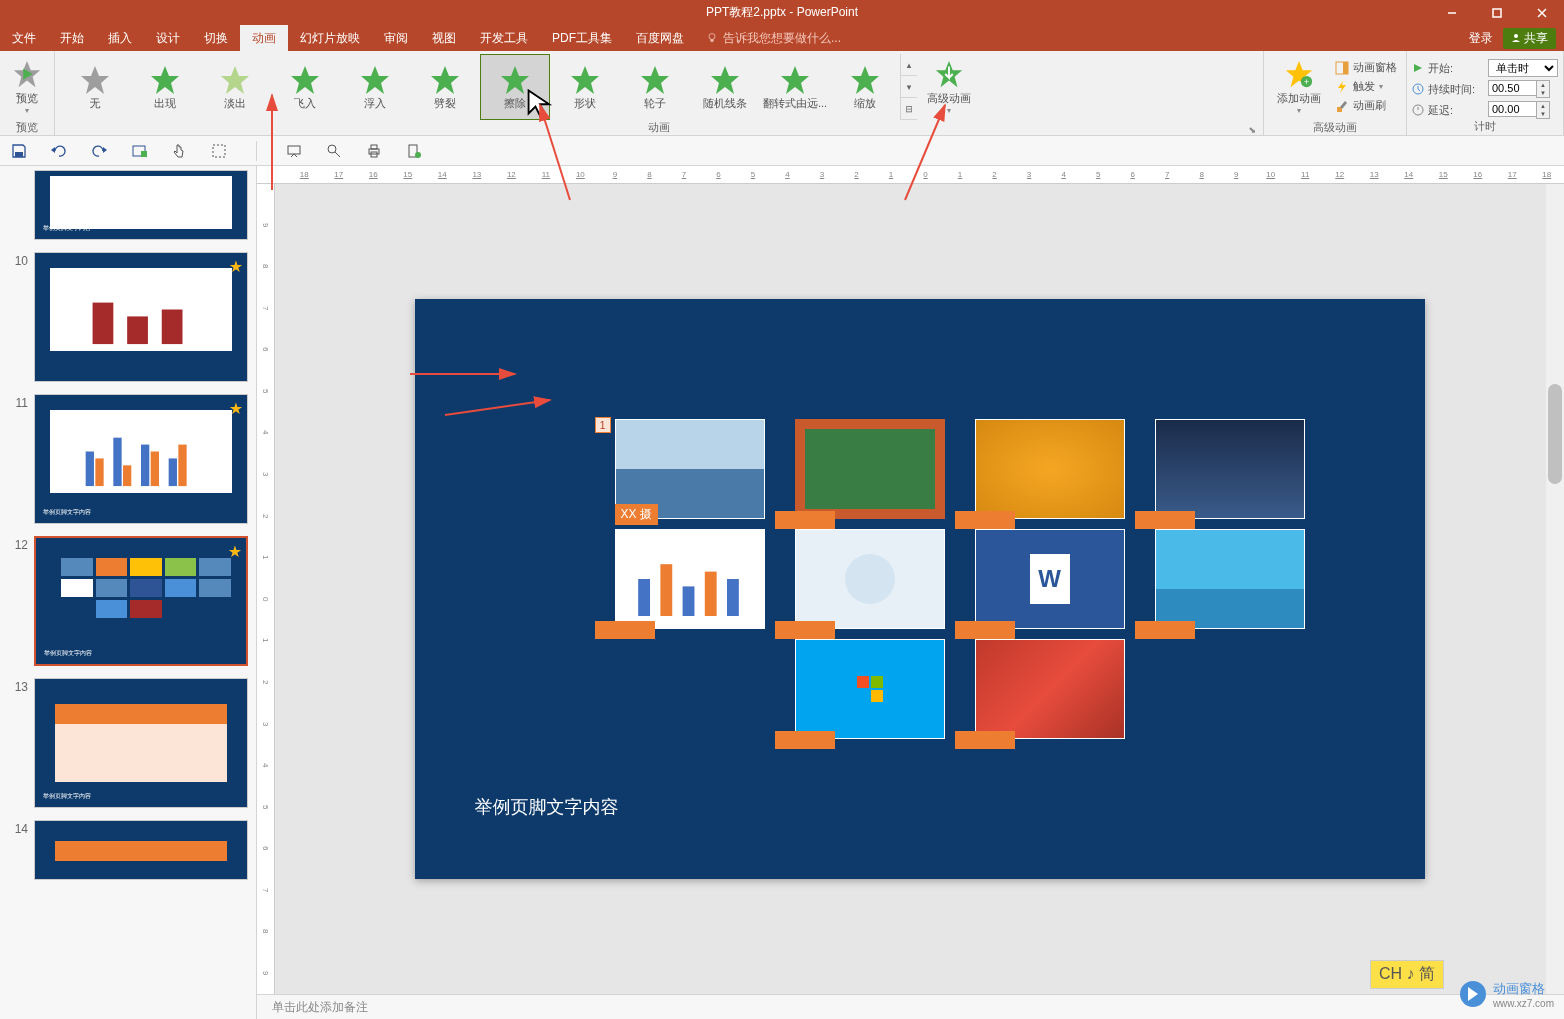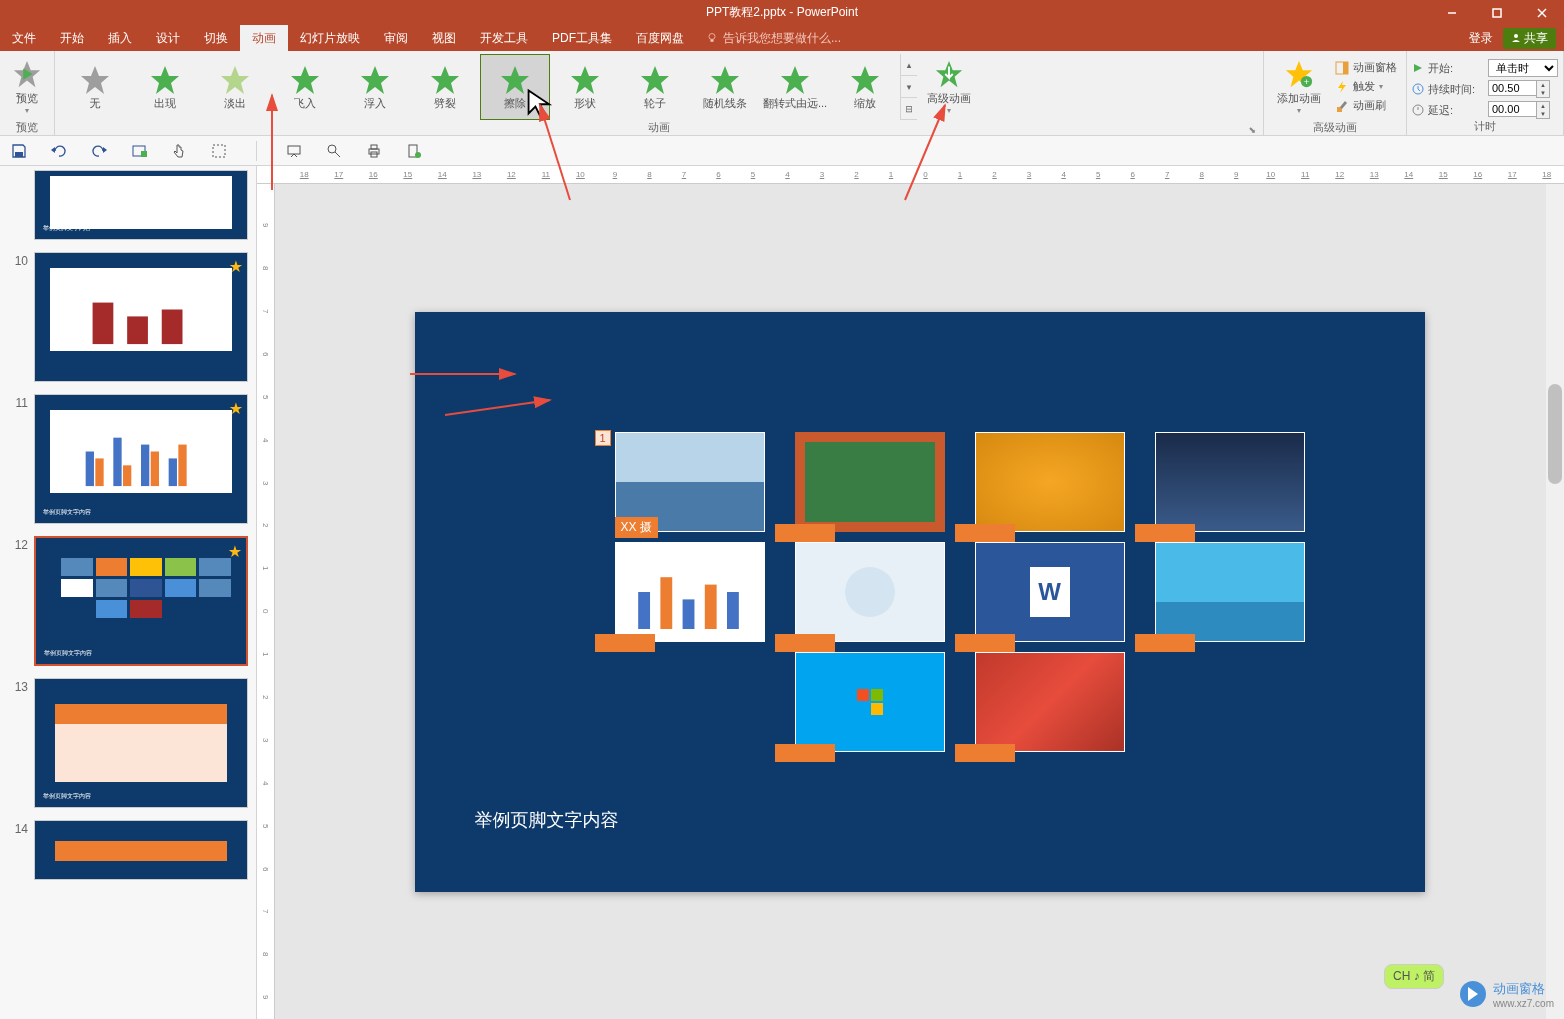--- a/index.html
+++ b/index.html
@@ -88,21 +88,21 @@
 .slide .img-box { width: 150px; height: 100px; background: #5588BB; border: 1px solid #fff; }
 .slide .img-label { position: absolute; left: -20px; bottom: -10px; width: 60px; height: 18px; background: #ED7D31; }
 .slide .first-label { position: absolute; left: 200px; top: 205px; background: #ED7D31; color: #fff; font-size: 12px; padding: 2px 6px; }
 .slide .anim-num { position: absolute; left: 180px; top: 118px; background: #FCE4D6; border: 1px solid #ED7D31; color: #B7472A; font-size: 11px; padding: 1px 4px; }
 .slide .footer-text { position: absolute; left: 60px; bottom: 60px; color: #fff; font-size: 18px; }
 
 .red-arrow { position: absolute; pointer-events: none; }
 
 .notes-bar { height: 25px; background: #F7F7F7; border-top: 1px solid #D4D4D4; display: flex; align-items: center; padding: 0 15px; font-size: 12px; color: #888; }
 
-.ime-badge { position: absolute; right: 120px; bottom: 30px; background: #bef264; border: 1px solid #ccc; padding: 3px 8px; font-size: 12px; color: #555; border-radius: 8px; }
+.ime-badge { position: absolute; right: 120px; bottom: 30px; background: #fde047; border: 1px solid #ccc; padding: 3px 8px; font-size: 16px; color: #555; border-radius: 0; }
 .watermark { position: absolute; right: 10px; bottom: 10px; display: flex; align-items: center; gap: 5px; font-size: 13px; color: #4A90D9; }
 
 .vscroll { position: absolute; right: 0; top: 0; bottom: 0; width: 18px; background: #F0F0F0; }
 .vscroll .thumb { position: absolute; left: 2px; right: 2px; top: 200px; height: 100px; background: #C0C0C0; border-radius: 7px; }
 
 
 .star-green { fill: #4CAF50; }
 .star-gray { fill: #9E9E9E; }
 </style>
 </head>
@@ -650,20 +650,23 @@
                 <polygon points="0,0 9,3 0,6" fill="#E74C3C"></polygon>
               </marker>
             </defs>
             <line x1="5" y1="20" x2="110" y2="20" stroke="#E74C3C" stroke-width="2" marker-end="url(#ah1)"></line>
           </svg>
         <div class="vscroll">
             <div class="thumb"></div>
           </div>
       </div>
     </div>
+    <div class="notes-bar">
+        <span>单击此处添加备注</span>
+      </div>
   </div>
 </div>
 
 <svg style="position:absolute;left:260px;top:90px;pointer-events:none" width="30" height="110">
     <defs>
       <marker id="ah2" markerWidth="10" markerHeight="10" refX="8" refY="3" orient="auto">
         <polygon points="0,0 9,3 0,6" fill="#E74C3C"></polygon>
       </marker>
     </defs>
     <line x1="12" y1="100" x2="12" y2="5" stroke="#E74C3C" stroke-width="2" marker-end="url(#ah2)"></line>

